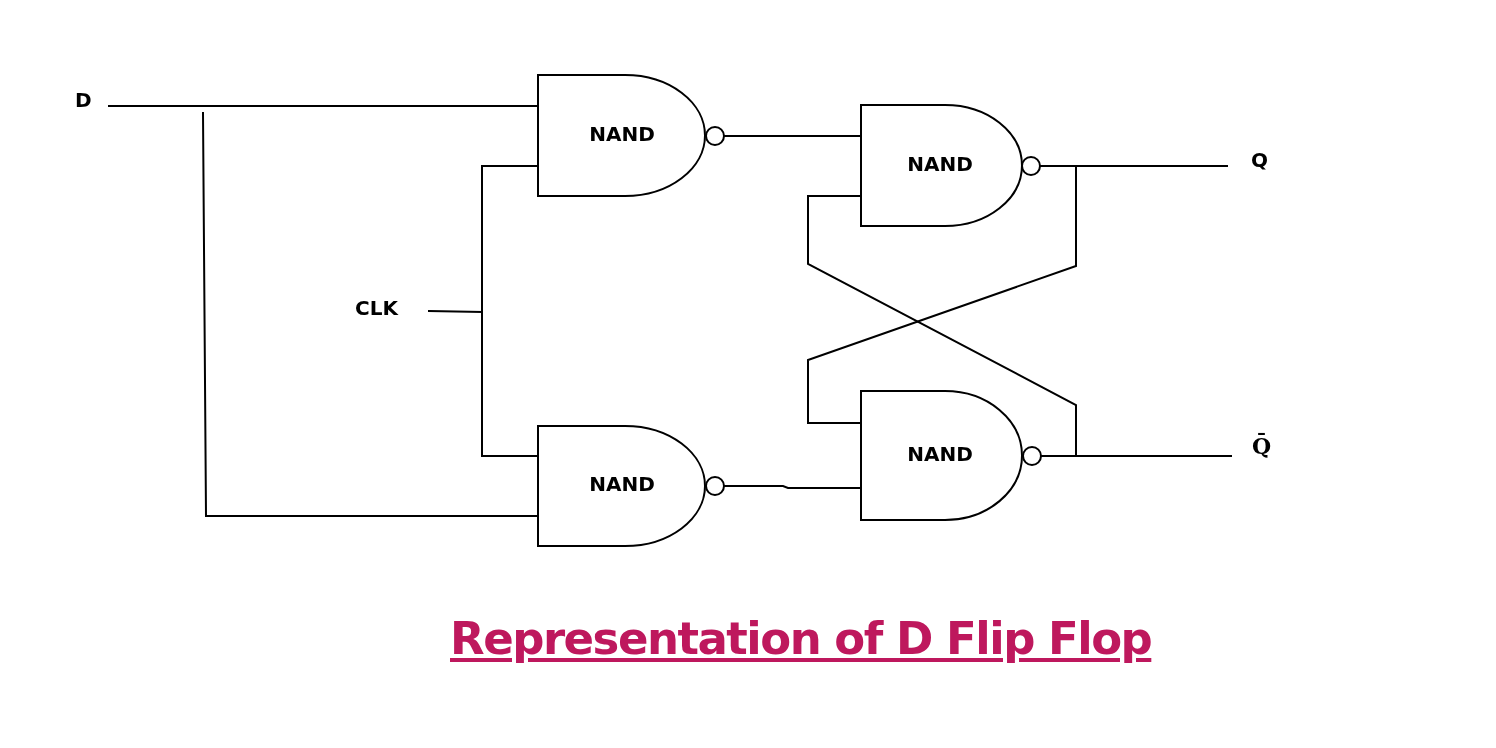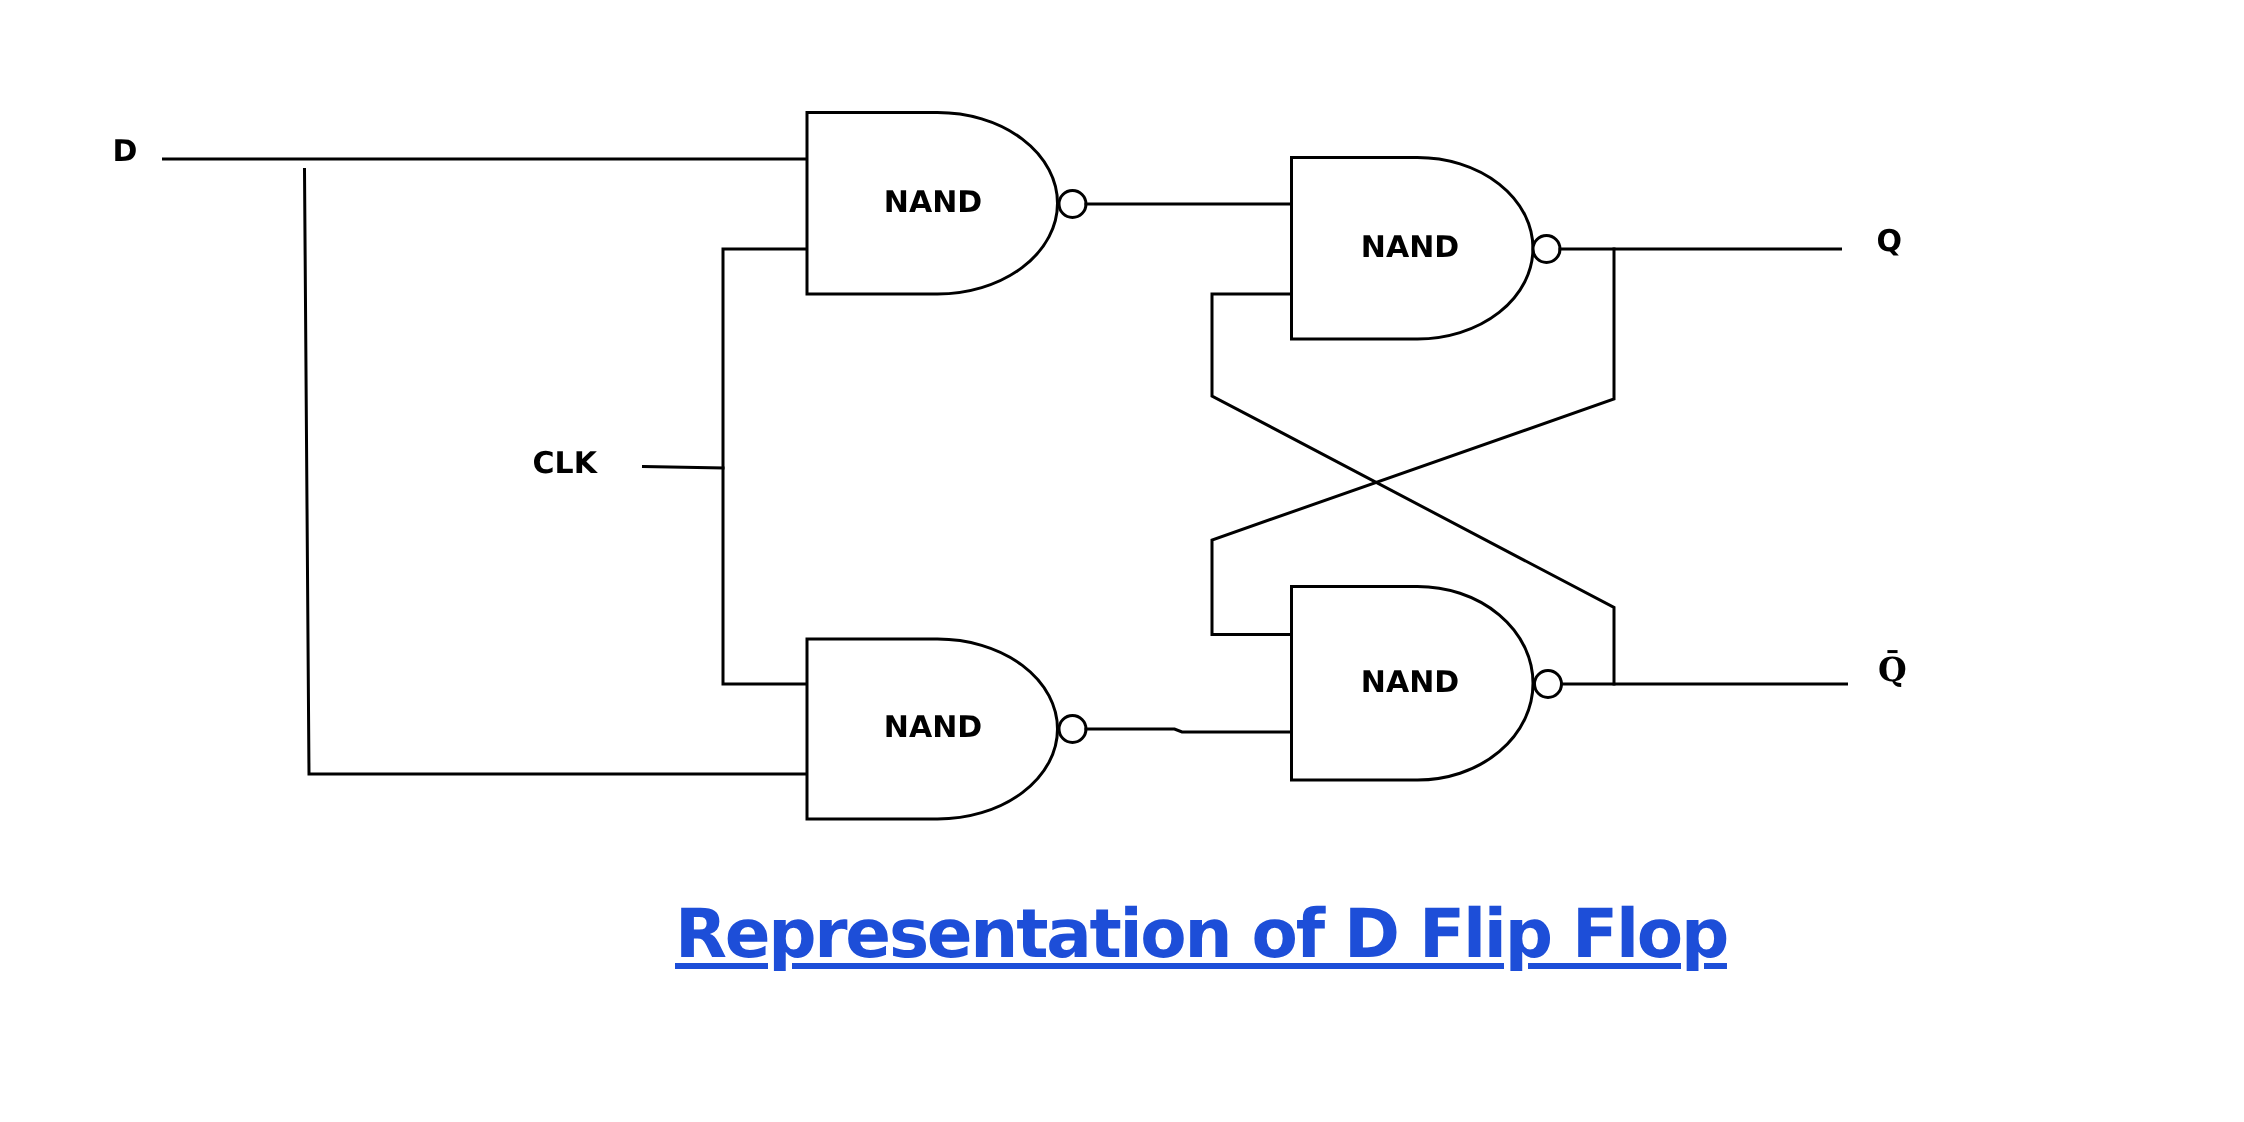--- a/index.html
+++ b/index.html
@@ -5,24 +5,24 @@
     html, body { margin: 0; padding: 0; background: #ffffff; }
     body { width: 1496px; height: 748px; position: relative; overflow: hidden; font-family: "DejaVu Sans", sans-serif; }
     #diagram { position: absolute; left: 0; top: 0; width: 1496px; height: 748px; }
     .wire { stroke: #000; stroke-width: 2; fill: none; stroke-linecap: square; }
     .gate-body { stroke: #000; stroke-width: 2; fill: #fff; }
     .bubble { stroke: #000; stroke-width: 2; fill: #fff; }
     .gate-label { font-family: "DejaVu Sans", sans-serif; font-weight: bold; font-size: 20px; fill: #000; }
     .pin-label { font-family: "DejaVu Sans", sans-serif; font-weight: bold; font-size: 20px; fill: #000; }
     .qbar-label { font-family: "DejaVu Serif", serif; font-weight: bold; font-size: 22px; fill: #000; }
     #title {
-      position: absolute; left: 450px; top: 596px; width: 700px;
+      position: absolute; left: 450px; top: 612px; width: 700px;
       font-family: "DejaVu Sans", sans-serif; font-weight: bold; font-size: 45px;
       letter-spacing: -1.5px; text-decoration: underline; text-decoration-thickness: 4px;
-      text-underline-offset: 4px; color: #1d4ed8; white-space: nowrap;
+      text-underline-offset: 4px; color: #be185d; white-space: nowrap;
     }
   </style>
 </head>
 <body>
 
 <svg id="diagram" viewBox="0 0 1496 748" xmlns="http://www.w3.org/2000/svg">
 
   <text class="pin-label" x="75" y="107">D</text>
   <text class="pin-label" x="355" y="315">CLK</text>
 

